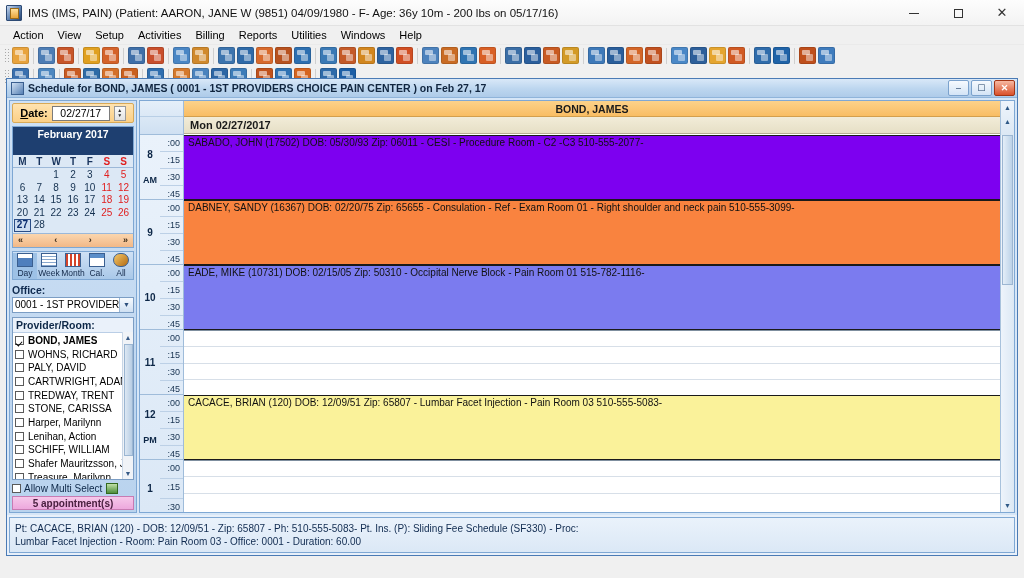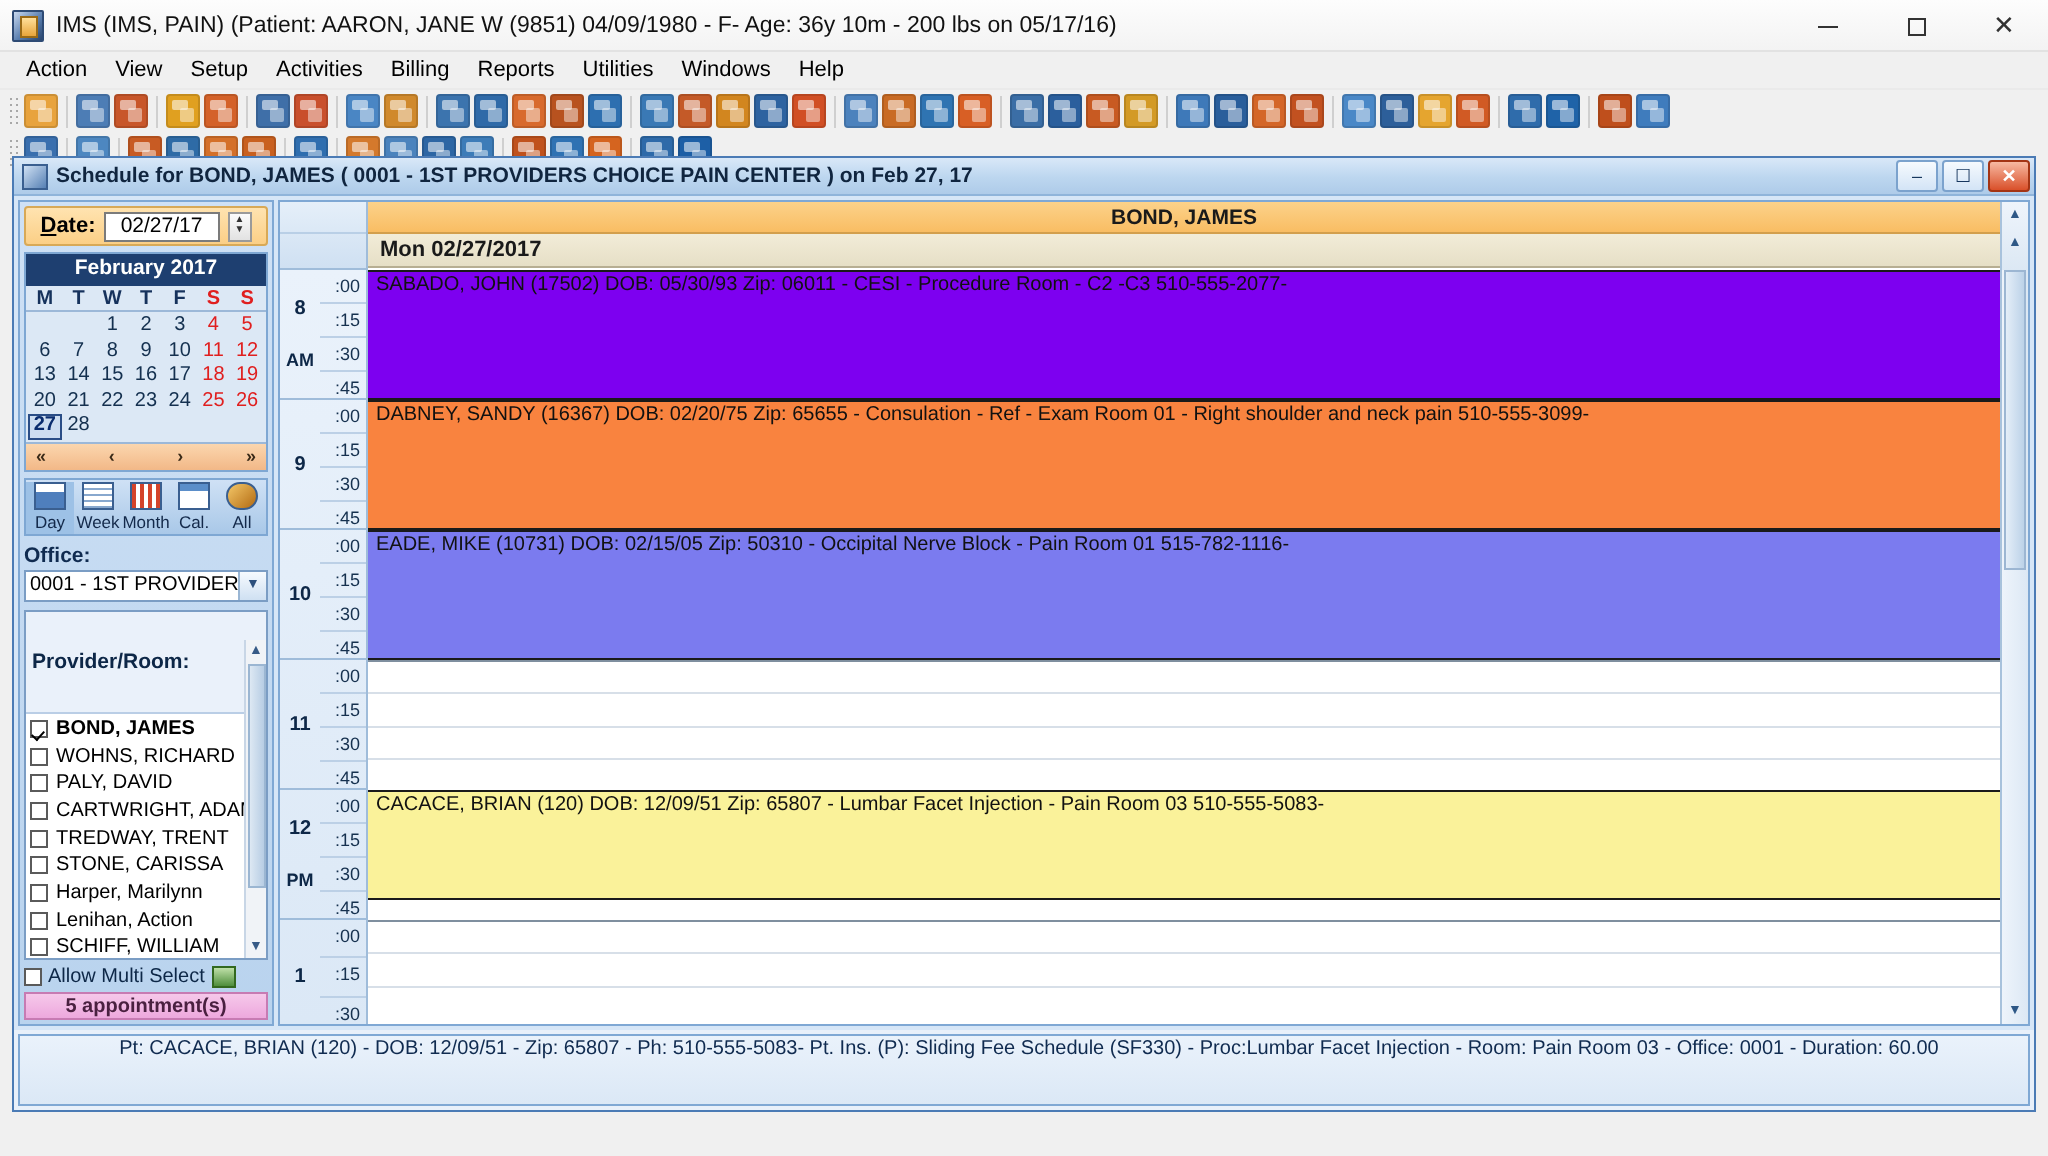--- a/index.html
+++ b/index.html
@@ -138,21 +138,21 @@
     width: 12px; height: 15px; border: 1px solid #9a9a9a; background: linear-gradient(#fbfbfb,#e2e2e2);
     display: flex; flex-direction: column; align-items: center; justify-content: center;
     font-size: 5px; line-height: 5px; color: #333;
   }
 
   .cal {
     background: #dce8f5; border: 1px solid #7ea7d3; margin-bottom: 3px;
   }
   .cal-head {
     background: #1e3f70; color: #fff; text-align: center; font-weight: bold;
-    font-size: 10.5px; height: 16px; line-height: 14px;
+    font-size: 10.5px; height: 28px; line-height: 14px;
   }
   .cal-dows {
     display: grid; grid-template-columns: repeat(7, 1fr);
     font-size: 10px; font-weight: bold; color: #16325c; text-align: center;
     border-bottom: 1px solid #9cb8d8; padding: 1px 1px 0;
   }
   .cal-grid {
     display: grid; grid-template-columns: repeat(7, 1fr);
     font-size: 10px; text-align: center; color: #14304f; padding: 1px;
   }
@@ -198,21 +198,21 @@
     display: flex; align-items: center; justify-content: center; font-size: 7px; color: #2c4f7c;
   }
 
   .provbox {
     flex: 1; background: #fff; border: 1px solid #7b9dc4;
     display: flex; flex-direction: column; min-height: 0; position: relative;
   }
   .prov-head {
     font-size: 10.5px; font-weight: bold; color: #0d2747;
     background: #eaf1fa; border-bottom: 1px solid #bacee6;
-    padding: 19px 3px; display: flex; justify-content: space-between; align-items: center;
+    padding: 1px 3px; display: flex; justify-content: space-between; align-items: center;
   }
   .prov-list { flex: 1; overflow: hidden; padding: 1px 2px; }
   .prov-item { display: flex; align-items: center; height: 13.7px; font-size: 10px; color: #000; white-space: nowrap; }
   .prov-item.bold { font-weight: bold; }
   .chk {
     width: 9px; height: 9px; border: 1px solid #5a5a5a; background: #fff;
     margin-right: 4px; flex: none; position: relative;
   }
   .chk.on::after {
     content: ''; position: absolute; left: 1px; top: 3px; width: 3px; height: 5px;
@@ -279,21 +279,21 @@
     font-size: 10px; color: #111; padding: 1px 0 0 4px; white-space: nowrap; overflow: hidden;
   }
   .grid-scroll { width: 14px; flex: none; background: linear-gradient(90deg,#eef4fb,#dce8f4); border-left: 1px solid #a8c2dc; position: relative; }
   .gs-thumb { position:absolute; left:1px; right:1px; top:0; height:150px; background: linear-gradient(90deg,#e4eef8,#bcd2e8); border:1px solid #9cb6d2; }
   .gs-arrow-b { position:absolute; bottom:0; left:0; right:0; height:13px; font-size:7px; text-align:center; line-height:13px; color:#2e5886;}
 
   
   .patinfo {
     flex: none; height: 36px; margin: 2px; border: 1px solid #7fa8d4;
     background: linear-gradient(#eaf2fb,#dbe8f6); position: relative;
-    display: flex; flex-direction: row; justify-content: center; padding-left: 5px;
+    display: flex; flex-direction: column; justify-content: center; padding-left: 5px;
   }
   .pi-line { font-size: 10px; color: #102b50; white-space: nowrap; line-height: 13px; }
   .pi-right { position: absolute; right: 4px; top: 1px; display: flex; flex-direction: column; align-items: flex-end; gap: 1px; }
   .pi-link { font-size: 9.5px; color: #1b4f9c; text-decoration: underline; font-weight: bold; }
   .pi-btnrow { display: flex; gap: 3px; }
   .pi-btn {
     background: linear-gradient(#5e88bd,#2d5386); color: #fff; font-size: 10px; font-weight: bold;
     border: 1px solid #1d3a60; border-radius: 2px; padding: 2px 7px; white-space: nowrap;
   }
 
@@ -702,21 +702,21 @@
               <div class="hourline" style="top: 260px;"></div>
               <div class="rowline" style="top: 276.25px;"></div>
               <div class="rowline" style="top: 292.5px;"></div>
               <div class="rowline" style="top: 308.75px;"></div>
               <div class="hourline" style="top: 325px;"></div>
               <div class="rowline" style="top: 341.25px;"></div>
               <div class="rowline" style="top: 357.5px;"></div>
               <div class="appt" style="top: 0px; height: 65px; background: rgb(125, 0, 240);">SABADO, JOHN  (17502)  DOB: 05/30/93  Zip: 06011 -  CESI - Procedure Room - C2 -C3      510-555-2077-</div>
               <div class="appt" style="top: 65px; height: 65px; background: rgb(249, 131, 63);">DABNEY, SANDY  (16367)  DOB: 02/20/75  Zip: 65655 -  Consulation - Ref - Exam Room 01 - Right shoulder and neck pain      510-555-3099-</div>
               <div class="appt" style="top: 130px; height: 65px; background: rgb(123, 123, 239);">EADE, MIKE  (10731)  DOB: 02/15/05  Zip: 50310 -  Occipital Nerve Block - Pain Room 01      515-782-1116-</div>
-              <div class="appt" style="top: 260px; height: 55px; background: rgb(250, 242, 154);">CACACE, BRIAN  (120)  DOB: 12/09/51  Zip: 65807 -  Lumbar Facet Injection - Pain Room 03      510-555-5083-</div>
+              <div class="appt" style="top: 260px; height: 65px; background: rgb(250, 242, 154);">CACACE, BRIAN  (120)  DOB: 12/09/51  Zip: 65807 -  Lumbar Facet Injection - Pain Room 03      510-555-5083-</div>
             </div>
           <div class="grid-scroll">
             <div class="gs-thumb"></div>
             <div class="gs-arrow-b">▼</div>
           </div>
         </div>
       </div>
     </div>
 
     <div class="patinfo">

